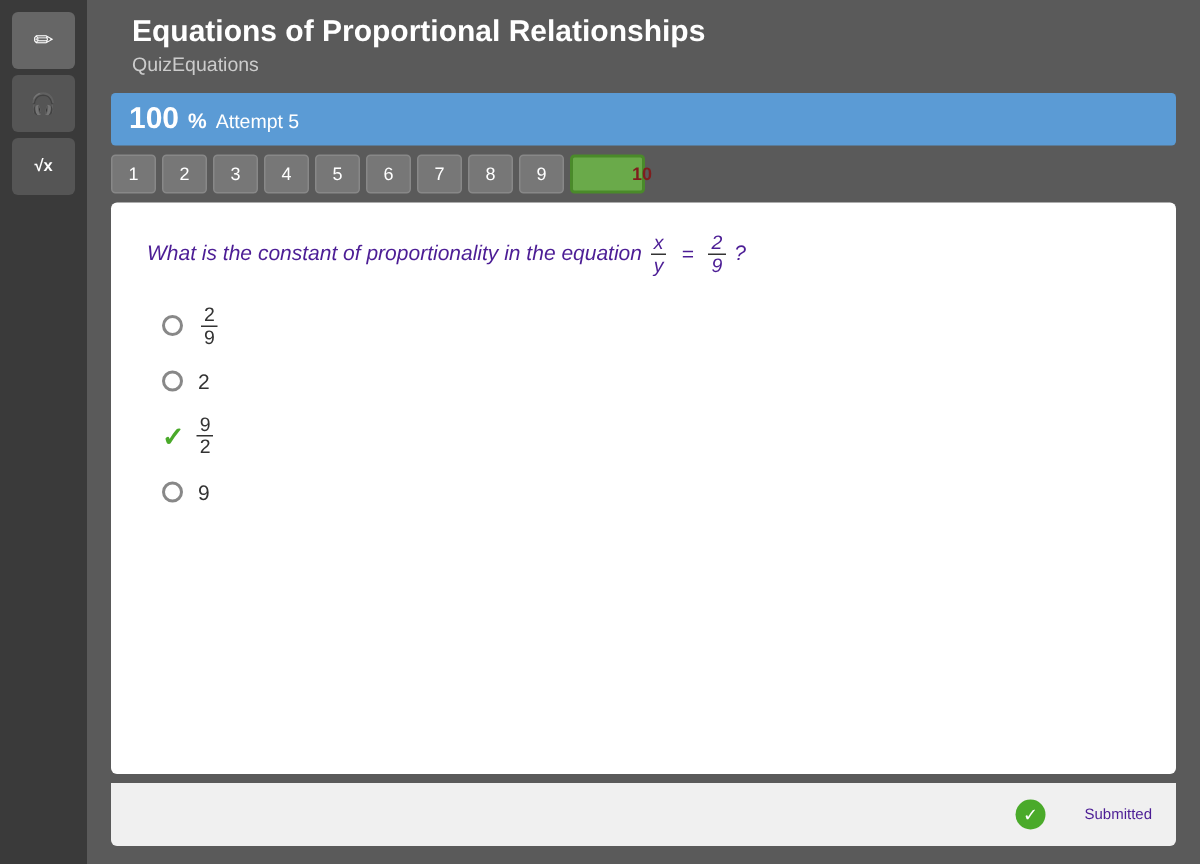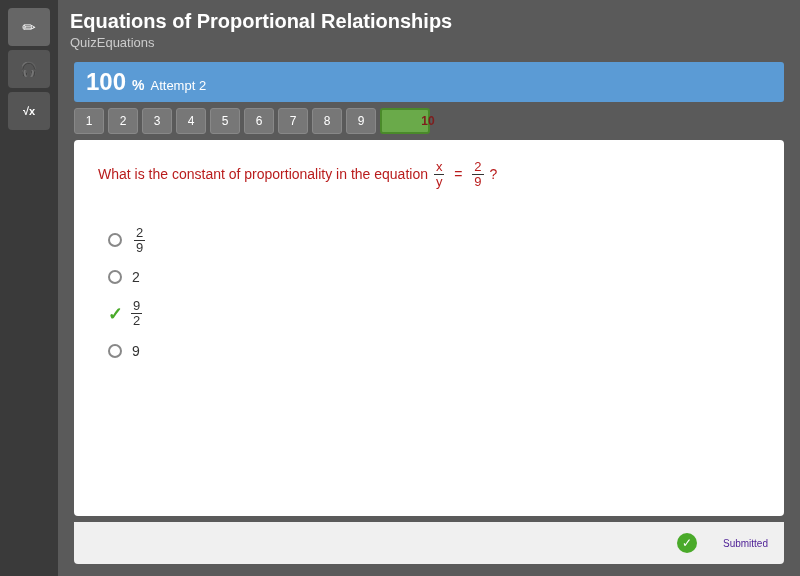--- a/index.html
+++ b/index.html
@@ -49,21 +49,21 @@
     
     .content-area {
       flex: 1;
       background: #5a5a5a;
       display: flex;
       flex-direction: column;
     }
 
     .header {
       background: #5a5a5a;
-      padding: 10px 16px 4px 12px;
+      padding: 10px 16px 4px 30px;
     }
 
     .page-title {
       font-size: 20px;
       font-weight: bold;
       color: #ffffff;
       margin-bottom: 2px;
     }
 
     .subtitle-row {
@@ -86,21 +86,21 @@
       background: #5b9bd5;
       margin: 8px 16px 6px 16px;
       padding: 6px 12px;
       border-radius: 3px;
       display: flex;
       align-items: baseline;
       gap: 6px;
     }
 
     .score-percent {
-      font-size: 24px;
+      font-size: 20px;
       font-weight: bold;
       color: white;
     }
 
     .score-symbol {
       font-size: 14px;
       color: white;
       font-weight: bold;
     }
 
@@ -144,23 +144,24 @@
       background: white;
       margin: 0 16px;
       border-radius: 4px;
       padding: 20px 24px;
       flex: 1;
       position: relative;
     }
 
     .question-text {
       font-size: 14px;
-      color: #b91c1c;
-      margin-bottom: 36px;
+      color: #4c1d95;
+      margin-bottom: 18px;
       line-height: 1.5;
+      font-style: italic;
     }
 
     .fraction {
       display: inline-flex;
       flex-direction: column;
       align-items: center;
       vertical-align: middle;
       font-size: 13px;
       line-height: 1.1;
       margin: 0 2px;
@@ -265,21 +266,21 @@
       <div class="page-title">Equations of Proportional Relationships</div>
       <div class="subtitle-row">
         <span class="subtitle-quiz">Quiz</span>
         <span class="subtitle-complete">Equations</span>
       </div>
     </div>
 
     <div class="score-bar">
       <span class="score-percent">100</span>
       <span class="score-symbol">%</span>
-      <span class="score-attempt">Attempt 2</span>
+      <span class="score-attempt">Attempt 5</span>
     </div>
 
     <div class="question-nav">
       <button class="nav-btn">1</button>
       <button class="nav-btn">2</button>
       <button class="nav-btn">3</button>
       <button class="nav-btn">4</button>
       <button class="nav-btn">5</button>
       <button class="nav-btn">6</button>
       <button class="nav-btn">7</button>

